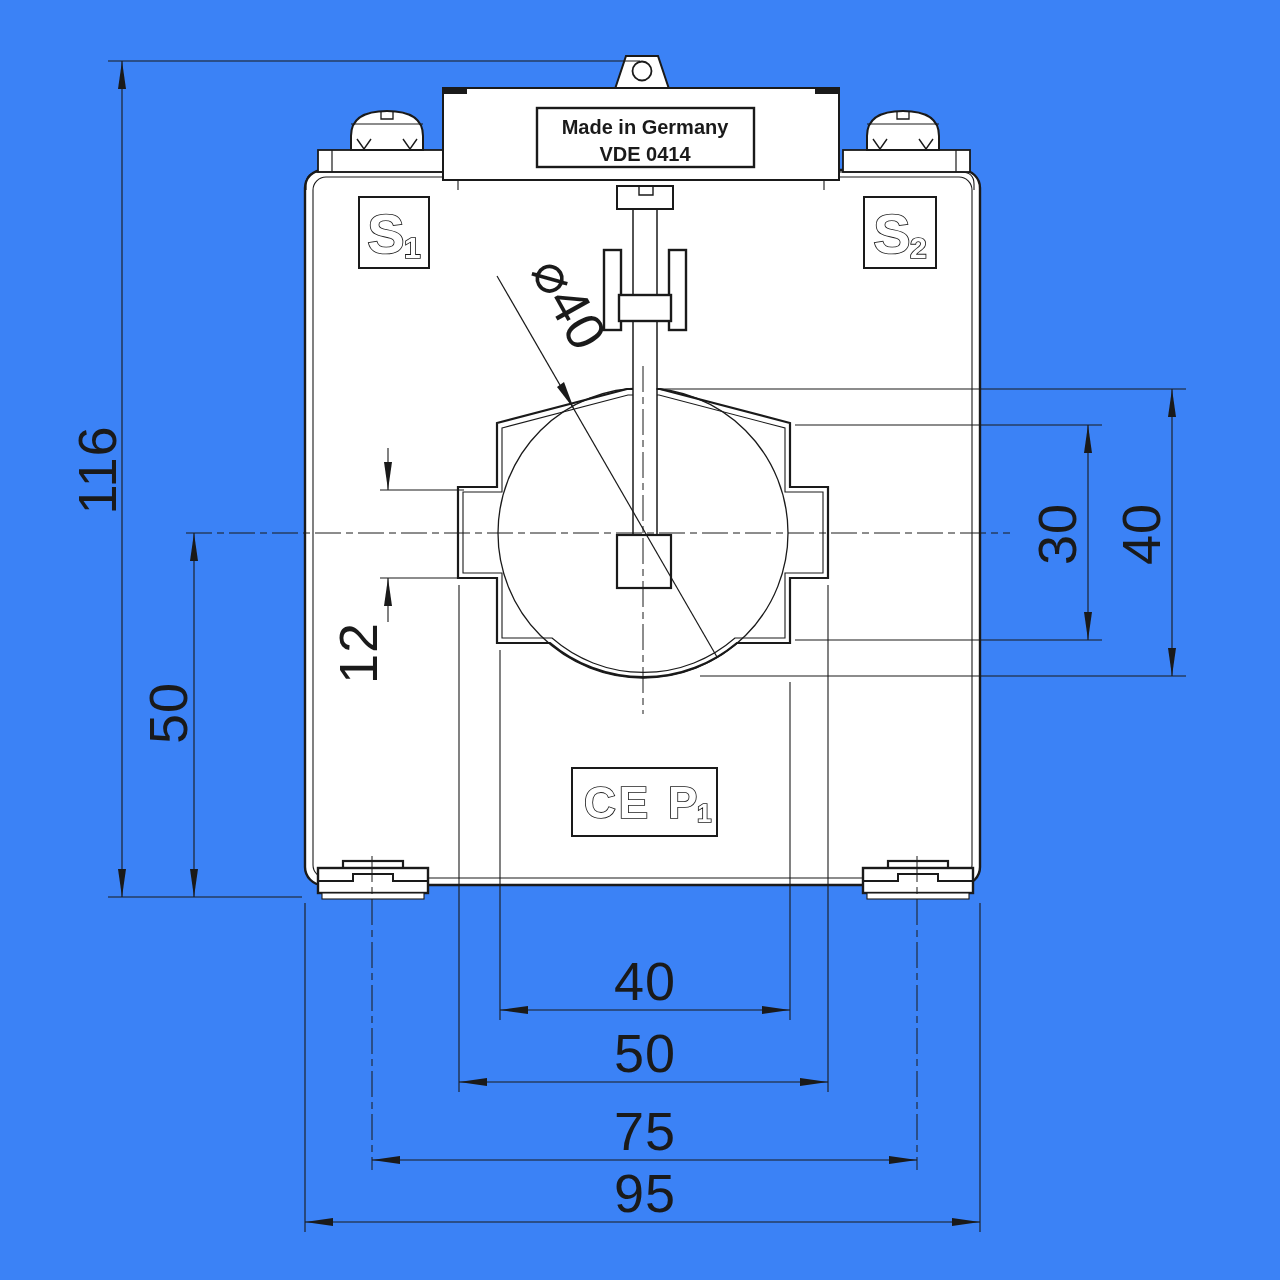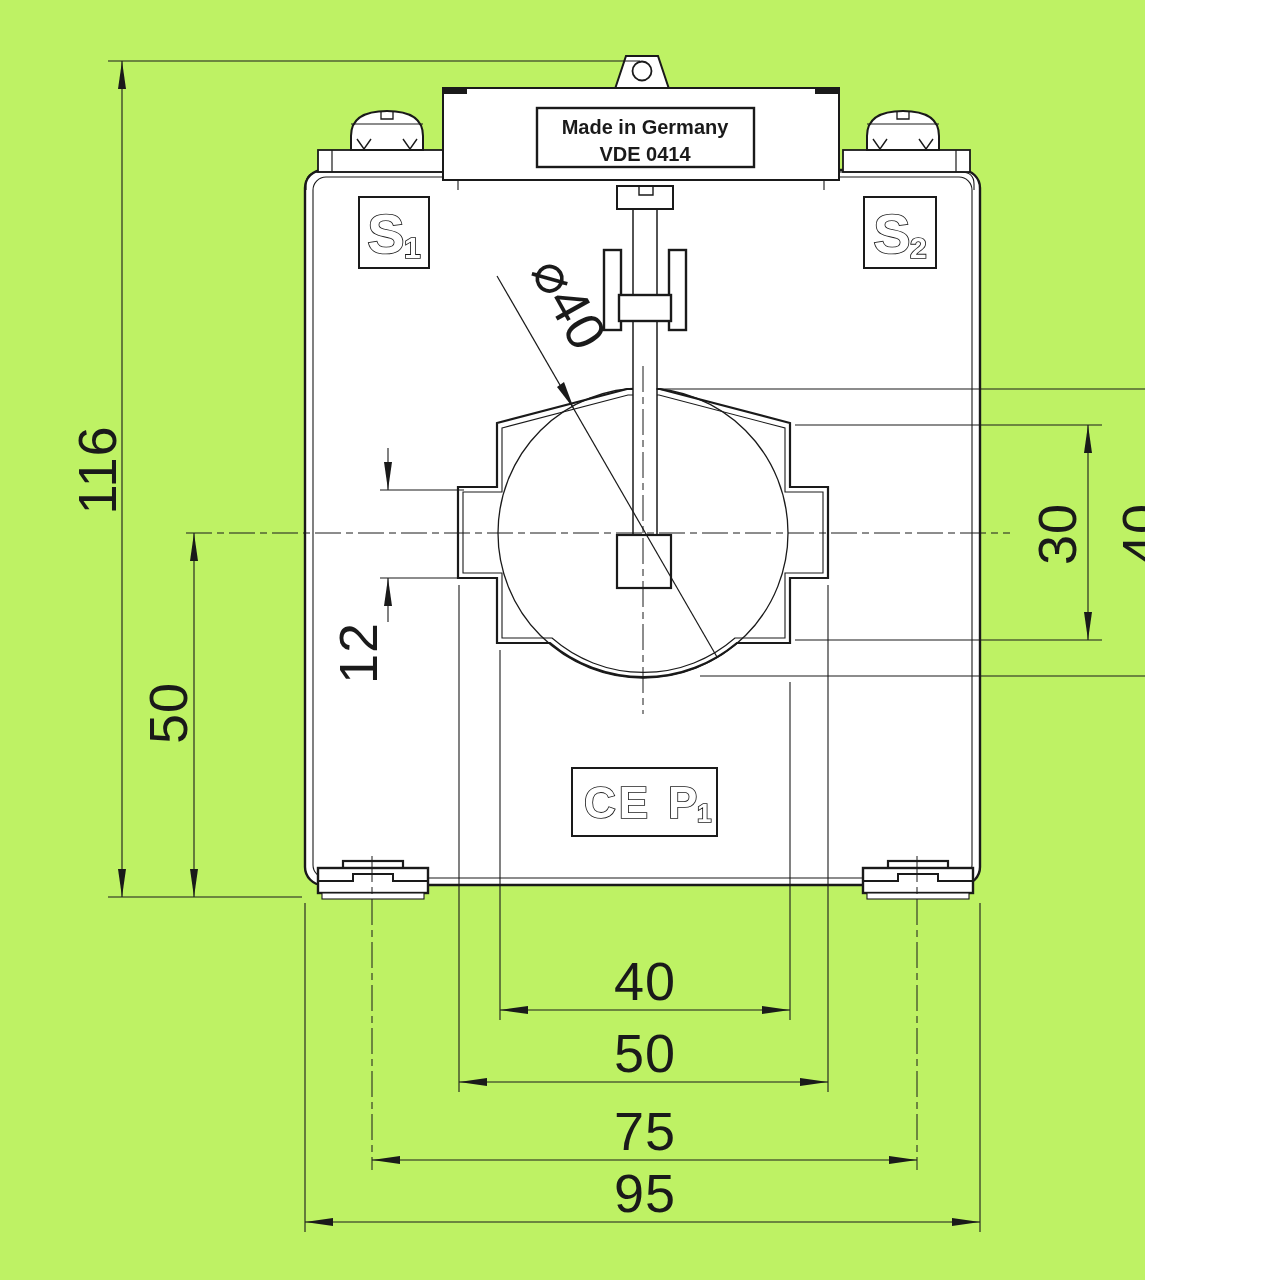--- a/index.html
+++ b/index.html
@@ -1,16 +1,16 @@
 <!DOCTYPE html>
 <html><head>
 <meta charset="utf-8">
 <style>
   html,body{margin:0;padding:0;background:#fff;}
-  .stage{width:1145px;height:1280px;background:#bef264;position:relative;overflow:hidden;text-align:right;}
+  .stage{width:1280px;height:1280px;background:#3b82f6;position:relative;overflow:hidden;text-align:right;}
   svg{display:block;}
   text{font-family:"Liberation Sans","DejaVu Sans",sans-serif;fill:#1a1a1a;}
   .dimtxt{font-size:54px;font-weight:400;letter-spacing:1px;}
   .lbl{font-size:20px;font-weight:bold;}
   .hollow{fill:#ffffff;stroke:#1a1a1a;stroke-width:1.7px;font-weight:bold;paint-order:stroke;}
   .s-main{font-size:56px;}
   .s-sub{font-size:30px;}
   .ce-main{font-size:44px;letter-spacing:3px;}
   .p-sub{font-size:26px;}
 </style>

